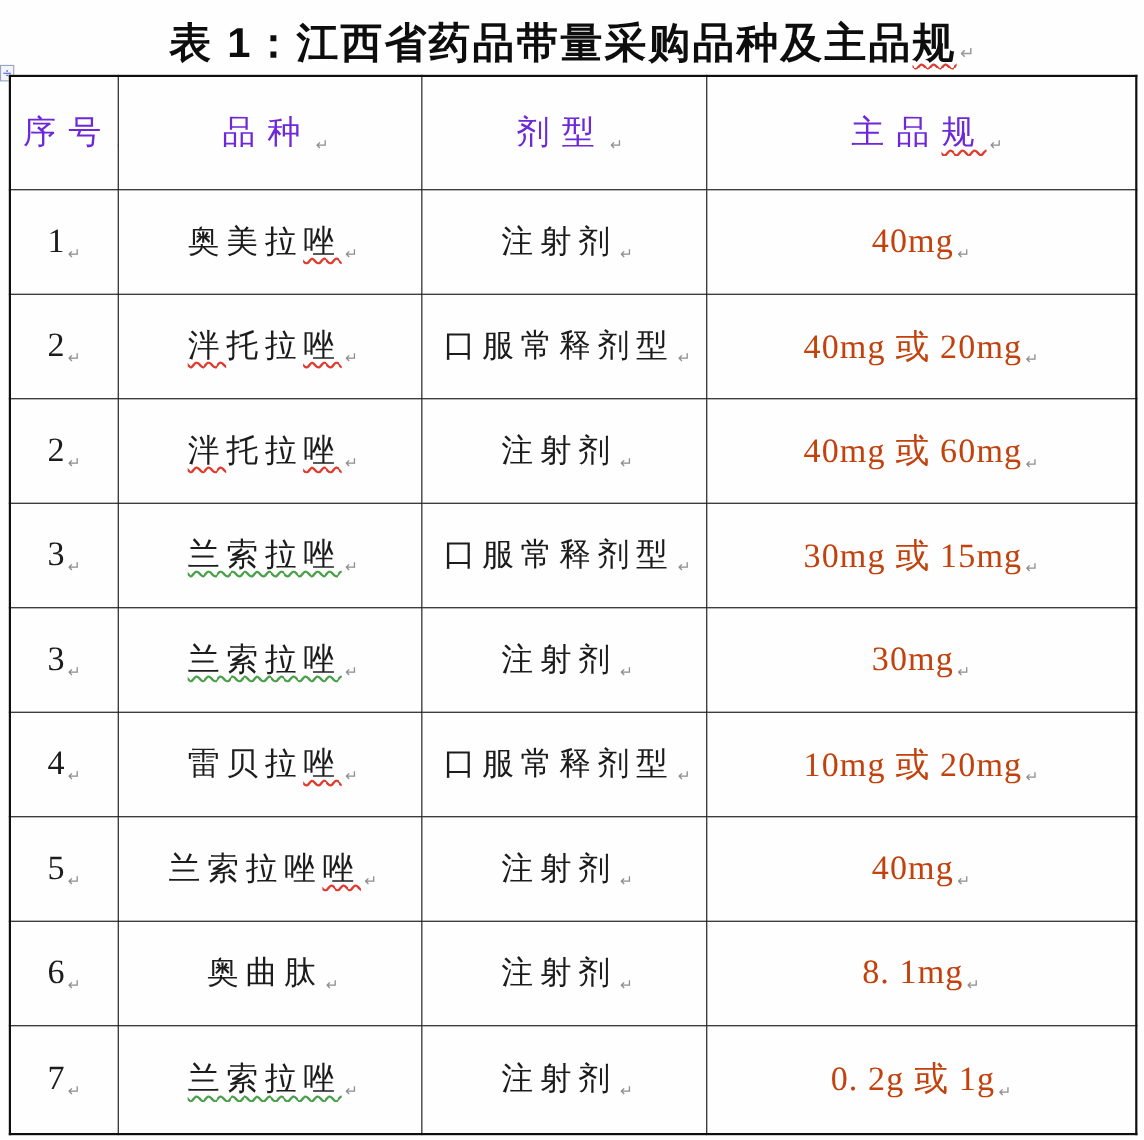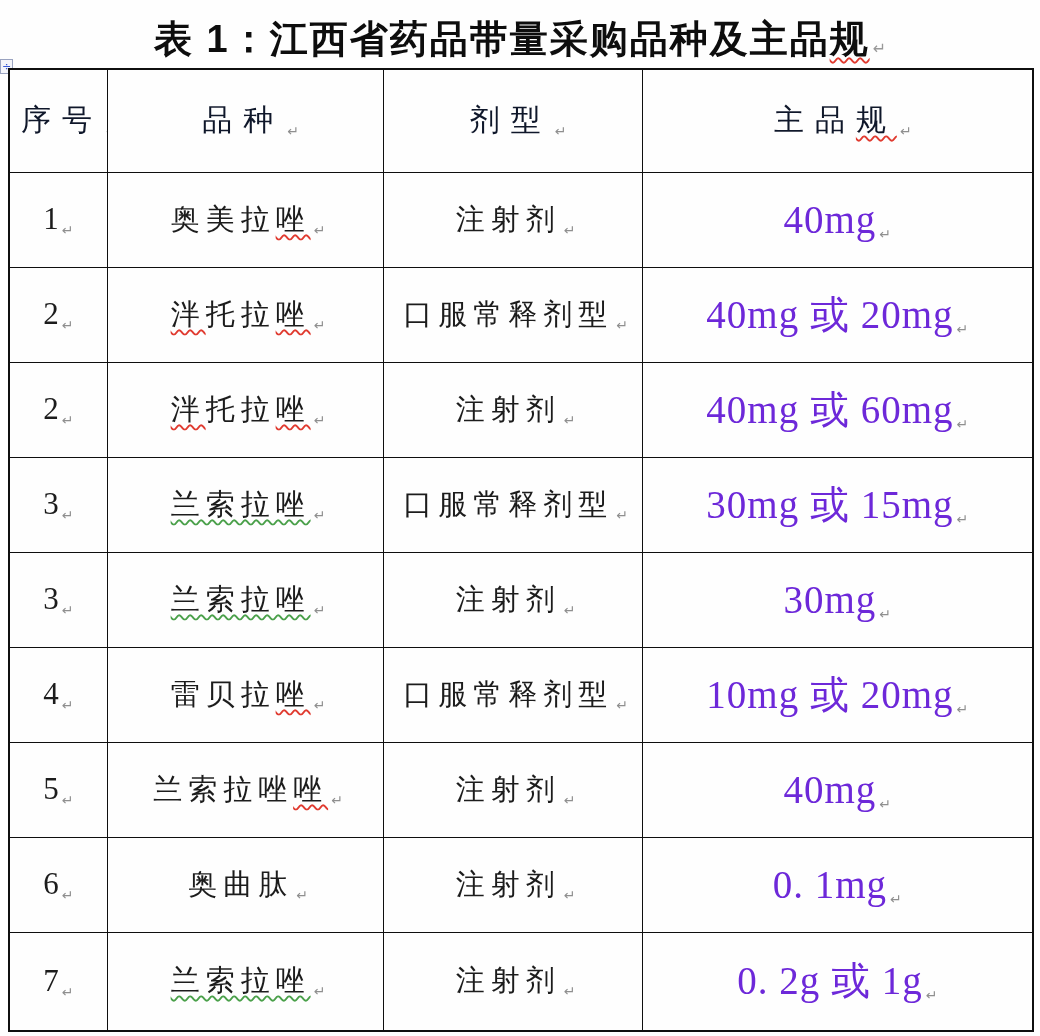--- a/index.html
+++ b/index.html
@@ -80,37 +80,37 @@
   col.c-no   { width: 98px;  }
   col.c-var  { width: 276px; }
   col.c-form { width: 259px; }
   col.c-spec { width: 391px; }
 
   
   .cn-head {
     font-size: 30px;
     letter-spacing: 11px;
     margin-left: 11px; 
-    color: #0f172a;
+    color: #6d28d9;
   }
   .cn-cell {
     font-size: 29px;
     letter-spacing: 6px;
     margin-left: 6px;
     color: #1c1c1c;
     margin-top: 20px;
   }
   .num-cell {
     font-size: 31px;
     color: #1c1c1c;
   }
   .spec-cell {
-    font-size: 39px;
+    font-size: 31px;
     letter-spacing: 1px;
-    color: #6d28d9;
+    color: #c2410c;
   }
 
   
   .m-red {
     text-decoration-line: underline;
     text-decoration-style: wavy;
     text-decoration-color: var(--red-squiggle, #e03a2f);
     text-decoration-thickness: 1.6px;
     text-underline-offset: 5px;
   }
@@ -203,21 +203,21 @@
         <tr>
           <td><span class="num-cell">5</span><span class="pmark">↵</span></td>
           <td><span class="cn-cell"><span>兰索拉唑</span><span class="m-red">唑</span></span><span class="pmark">↵</span></td>
           <td><span class="cn-cell">注射剂</span><span class="pmark">↵</span></td>
           <td><span class="spec-cell">40mg</span><span class="pmark">↵</span></td>
         </tr>
         <tr>
           <td><span class="num-cell">6</span><span class="pmark">↵</span></td>
           <td><span class="cn-cell"><span>奥曲肽</span></span><span class="pmark">↵</span></td>
           <td><span class="cn-cell">注射剂</span><span class="pmark">↵</span></td>
-          <td><span class="spec-cell">0. 1mg</span><span class="pmark">↵</span></td>
+          <td><span class="spec-cell">8. 1mg</span><span class="pmark">↵</span></td>
         </tr>
         <tr>
           <td><span class="num-cell">7</span><span class="pmark">↵</span></td>
           <td><span class="cn-cell"><span class="m-green">兰索拉唑</span></span><span class="pmark">↵</span></td>
           <td><span class="cn-cell">注射剂</span><span class="pmark">↵</span></td>
           <td><span class="spec-cell">0. 2g 或 1g</span><span class="pmark">↵</span></td>
         </tr>
       </tbody>
   </table>
 

